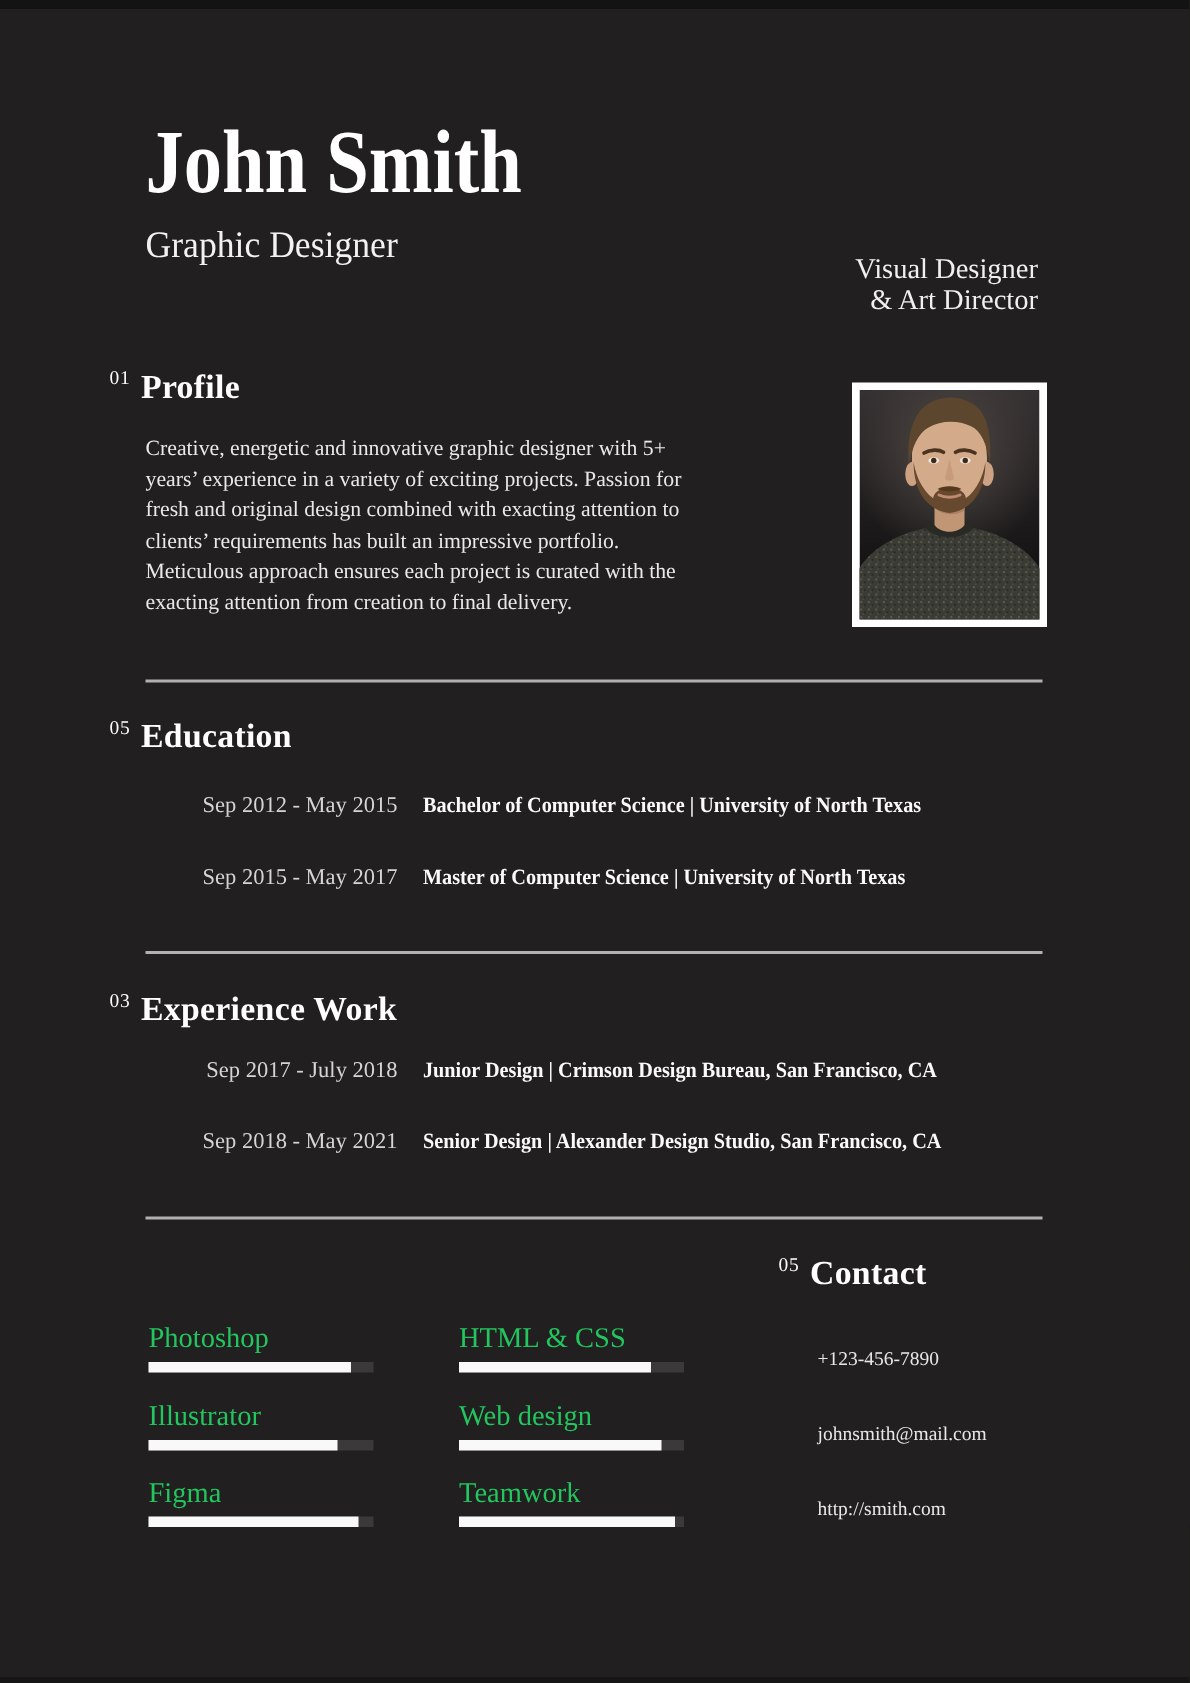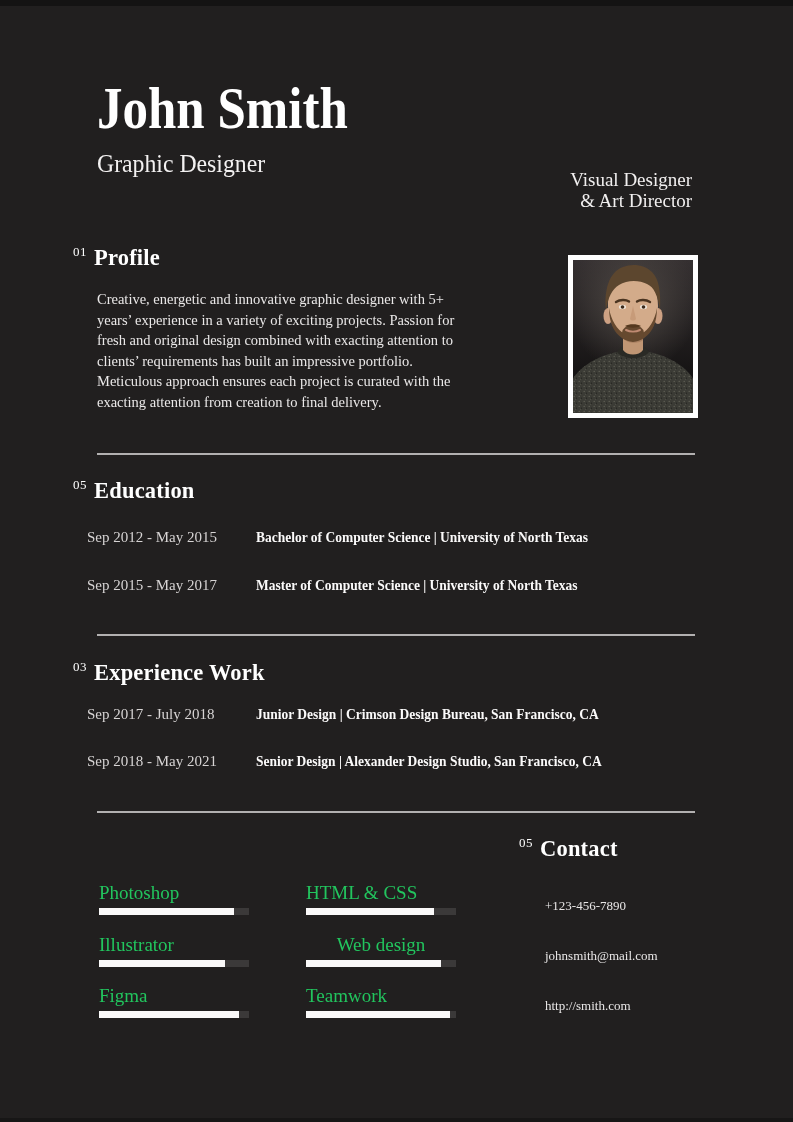--- a/index.html
+++ b/index.html
@@ -56,39 +56,39 @@
   }
   .photo-frame svg { display:block; }
 
   
   .divider { position:absolute; left:97px; width:598px; height:2px; background:#b2b0b0; }
   .divider-1 { top:453px; }
   .divider-2 { top:634px; }
   .divider-3 { top:811px; }
 
   
-  .trow { position:absolute; left:87px; display:flex; align-items:baseline; white-space:nowrap; }
+  .trow { position:absolute; left:113px; display:flex; align-items:baseline; white-space:nowrap;text-align:right; }
   .trow-period { width:152px; flex:none; font-size:15px; color:#d7d4d4; }
   .trow-detail { display:inline-block; margin-left:17px; font-size:14.5px; font-weight:bold; color:#fbfafa;
                  transform:scaleX(.93); transform-origin:left center; }
   .edu-row-0 { top:529px; }
   .edu-row-1 { top:577px; }
   .exp-row-0 { top:706px; }
   .exp-row-1 { top:753px; }
 
   
   .skill { position:absolute; width:150px; }
   .skill-label { font-size:19px; color:#22c55e; line-height:18px; margin-bottom:6px; white-space:nowrap; }
   .skill-track { width:150px; height:7px; background:#3b3939; }
   .skill-fill  { height:7px; background:#faf9f9; }
   .skill-0 { left:99px;  top:884px; }
   .skill-1 { left:99px;  top:936px; }
   .skill-2 { left:99px;  top:987px; }
   .skill-3 { left:306px; top:884px; }
-  .skill-4 { left:306px; top:936px;text-align:center; }
+  .skill-4 { left:306px; top:936px; }
   .skill-5 { left:306px; top:987px; }
 
   
   .contact-item { position:absolute; left:545px; font-size:13px; color:#e9e7e7; white-space:nowrap; }
   .contact-0 { top:898px; }
   .contact-1 { top:948px; }
   .contact-2 { top:998px; }
 </style>
 </head>
 <body>

